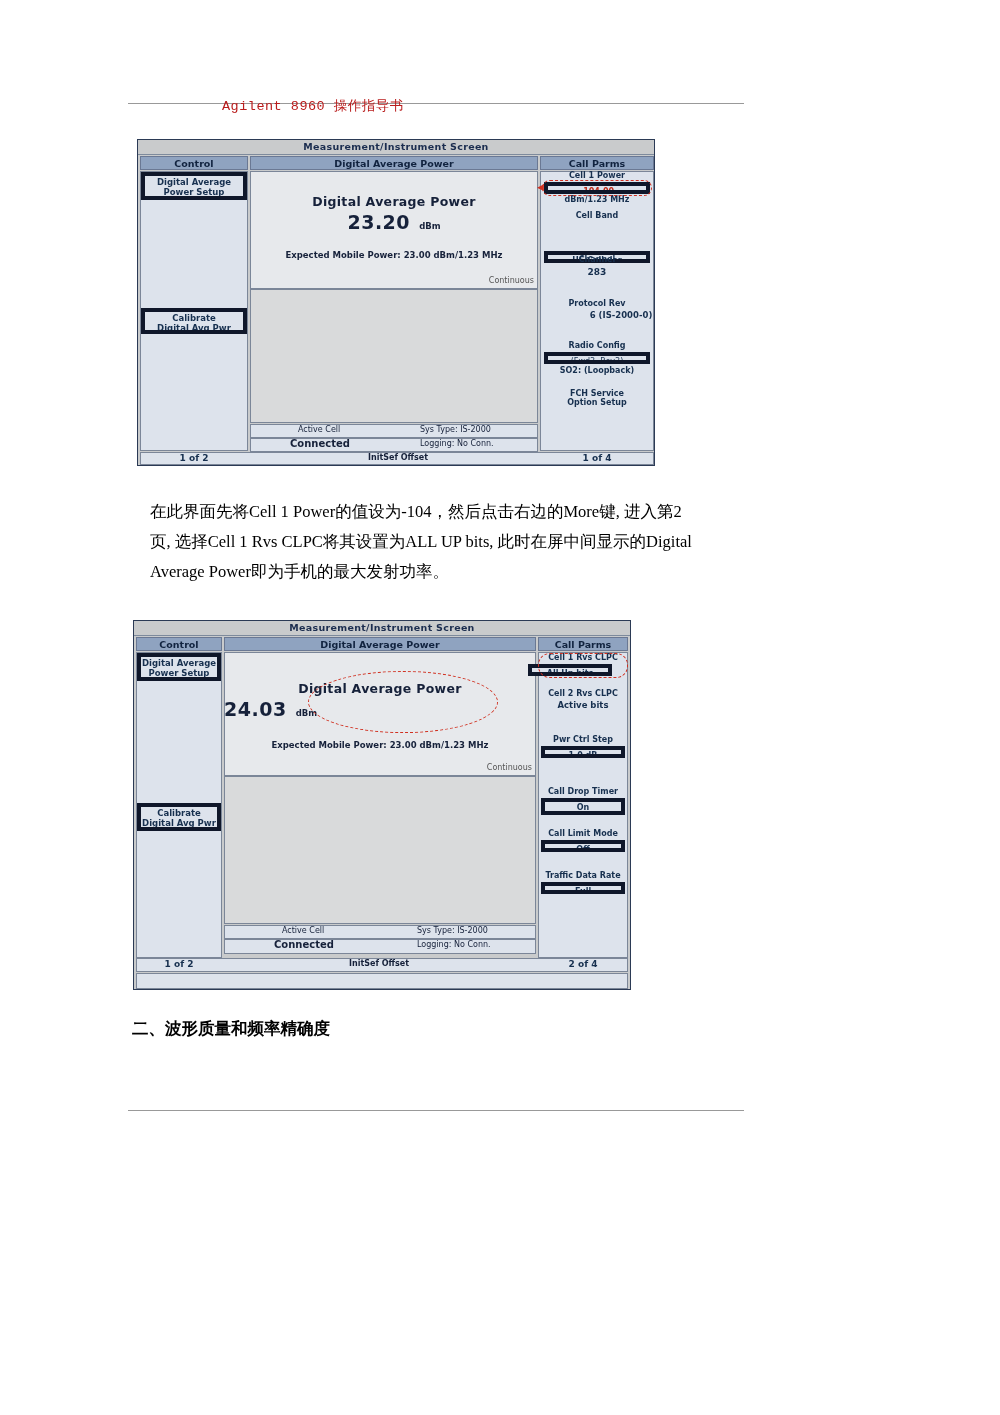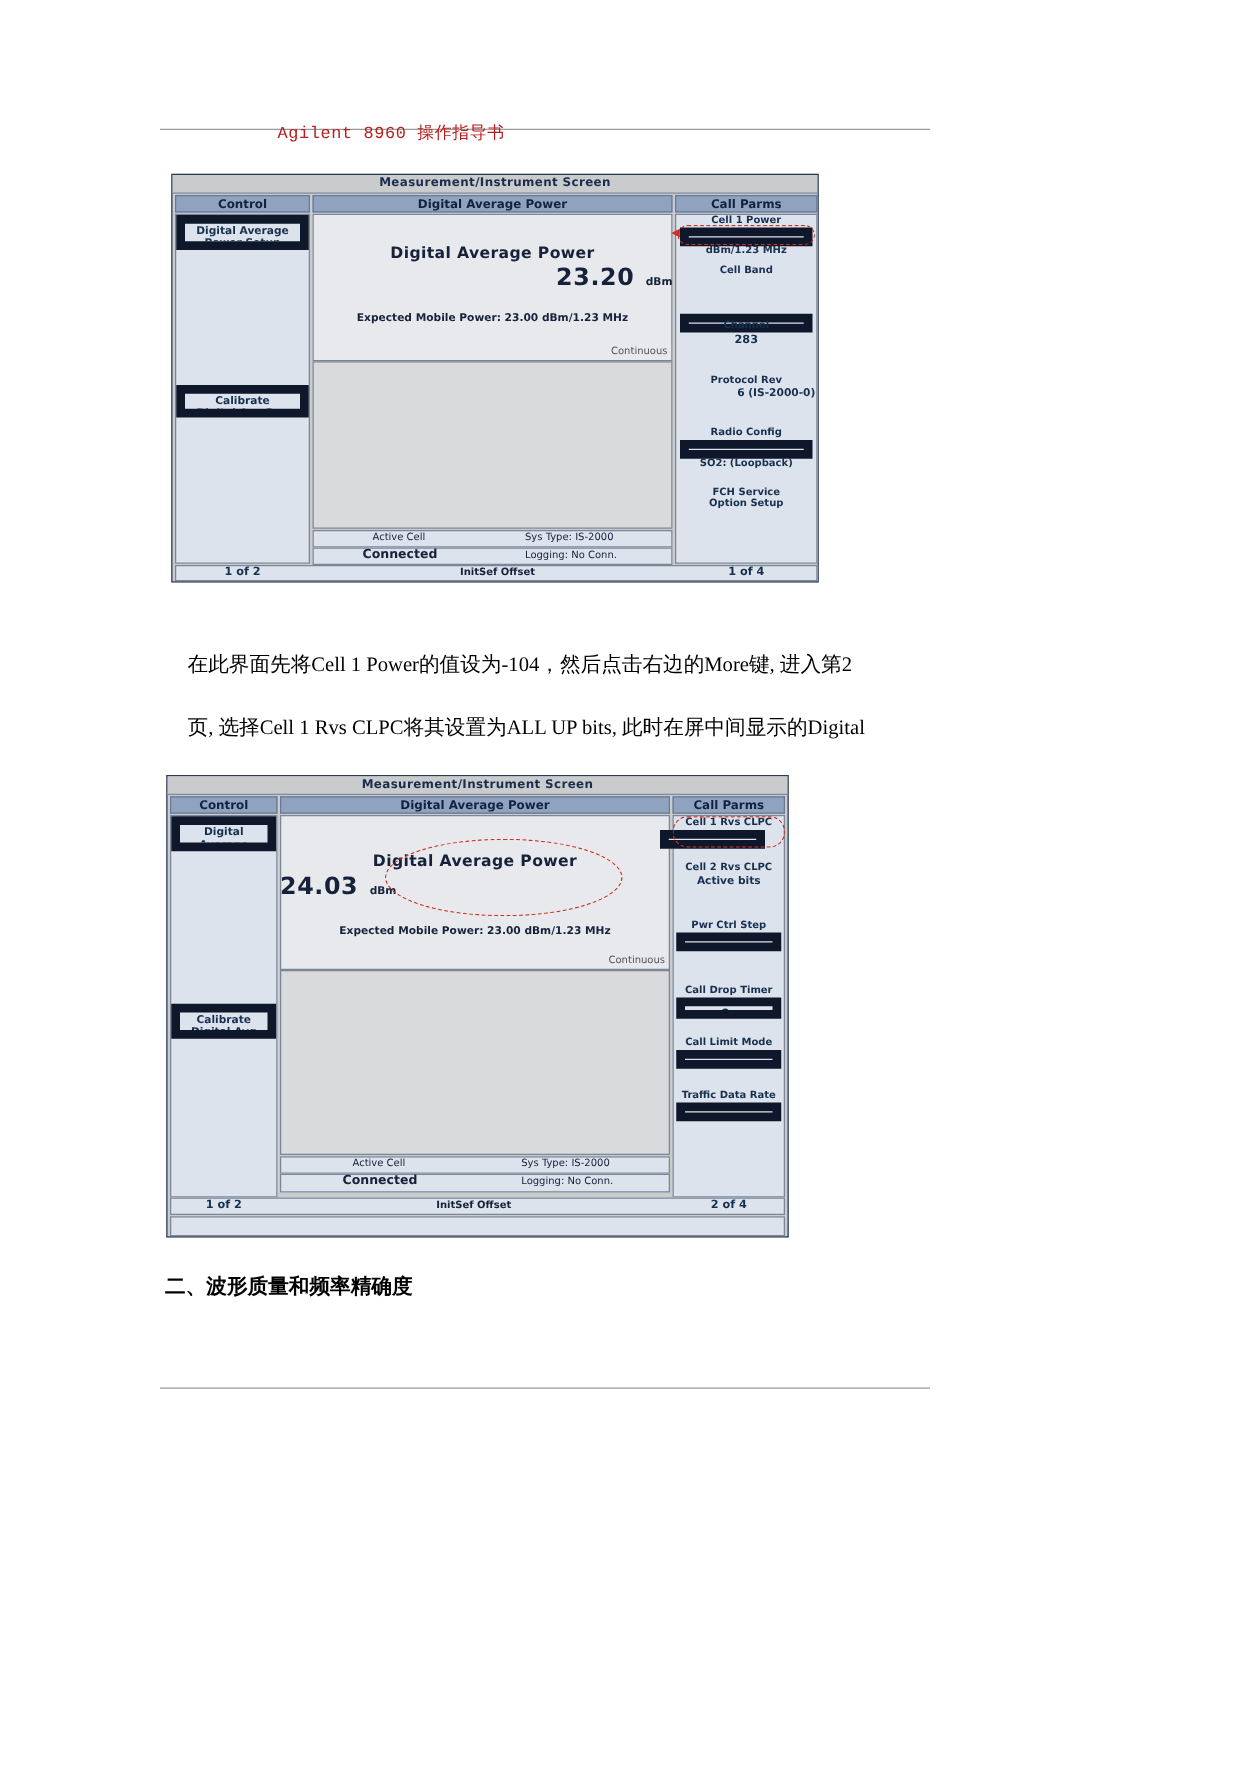--- a/index.html
+++ b/index.html
@@ -48,21 +48,21 @@
 
   
   .para {
     position: absolute;
     font-family: "Liberation Serif", serif;
     font-size: 16.5px;
     line-height: 30px;
     color: #000;
   }
   .para-1 { left: 150px; top: 497px; width: 600px; }
-  .para-1 .l { display: block; white-space: nowrap; margin-top: 20px; }
+  .para-1 .l { display: block; white-space: nowrap; }
 
   .heading2 {
     position: absolute;
     left: 132px;
     top: 1018px;
     font-size: 16.5px;
     font-weight: bold;
     font-family: "Liberation Serif", serif;
   }
   .para-2 {
@@ -125,21 +125,21 @@
   }
   .meas-area {
     position: absolute;
     background: #e7e9ec;
     border: 1px solid #7b8698;
     box-sizing: border-box;
   }
   .key {
     position: absolute;
     box-sizing: border-box;
-    border: 7px solid #0f172a;
+    border: 4px solid #0f172a;
     background: #dde3ec;
     font-size: 8px;
     text-align: center;
     color: #17304f;
     line-height: 1.15;
     padding-top: 1px;
     overflow: hidden;
   }
   .key .kv {
     display: block;
@@ -226,21 +226,21 @@
     </div>
     <div class="key" style="left:3px; top:168px; width:106px; height:26px;">
       <span class="kv" style="white-space:pre-line; line-height:1.2;">Calibrate
 Digital Avg Pwr</span>
     </div>
 
     <div class="meas-area" style="left:112px; top:31px; width:288px; height:118px;"></div>
     <div class="center-panel" style="left:112px; top:149px; width:288px; height:134px;"></div>
 
     <div class="mid-title" style="position:absolute; left:112px; top:54px; width:288px; text-align:center;">Digital Average Power</div>
-    <div style="position:absolute; left:112px; top:71px; width:288px; text-align:right;">
+    <div style="position:absolute; left:112px; top:71px; width:288px; text-align:center;">
       <span class="bigval">23.20</span>
       <span class="small" style="margin-left:4px;">dBm</span>
     </div>
     <div style="position:absolute; left:112px; top:110px; width:288px; text-align:center; font-size:8.5px; font-weight:bold;">Expected Mobile Power:  23.00 dBm/1.23 MHz</div>
     <div style="position:absolute; left:300px; top:136px; width:96px; text-align:right; font-size:8px; color:#555;">Continuous</div>
 
     <div class="panel" style="left:402px; top:31px; width:114px; height:280px;"></div>
 
     <div class="key-label" style="left:404px; top:32px; width:110px;">Cell 1 Power</div>
     <div class="key" style="left:406px; top:42px; width:106px; height:12px; font-weight:bold; color:#c02a18;">-104.00</div>
@@ -274,20 +274,21 @@
     <div class="pageind" style="left:2px; top:313px; width:108px;">1 of 2</div>
     <div class="pageind" style="left:402px; top:313px; width:114px;">1 of 4</div>
 
     <div class="dash-round" style="left:404px; top:40px; width:110px; height:16px;"></div>
     <div class="arrow-red" style="left:399px; top:42px;">◀</div>
   </div>
 
   <div class="para para-1">
     <span class="l">在此界面先将Cell 1 Power的值设为-104，然后点击右边的More键, 进入第2</span>
     <span class="l">页, 选择Cell 1 Rvs CLPC将其设置为ALL UP bits, 此时在屏中间显示的Digital</span>
+    <span class="l">Average Power即为手机的最大发射功率。</span>
   </div>
 
   <div class="instr" style="left:133px; top:620px; width:498px; height:370px;">
 
     <div class="titlebar">Measurement/Instrument Screen</div>
 
     <div class="col-hd hd-blue" style="left:2px; top:16px; width:86px;">Control</div>
     <div class="col-hd hd-blue" style="left:90px; top:16px; width:312px;">Digital Average Power</div>
     <div class="col-hd hd-blue" style="left:404px; top:16px; width:90px;">Call Parms</div>
 

